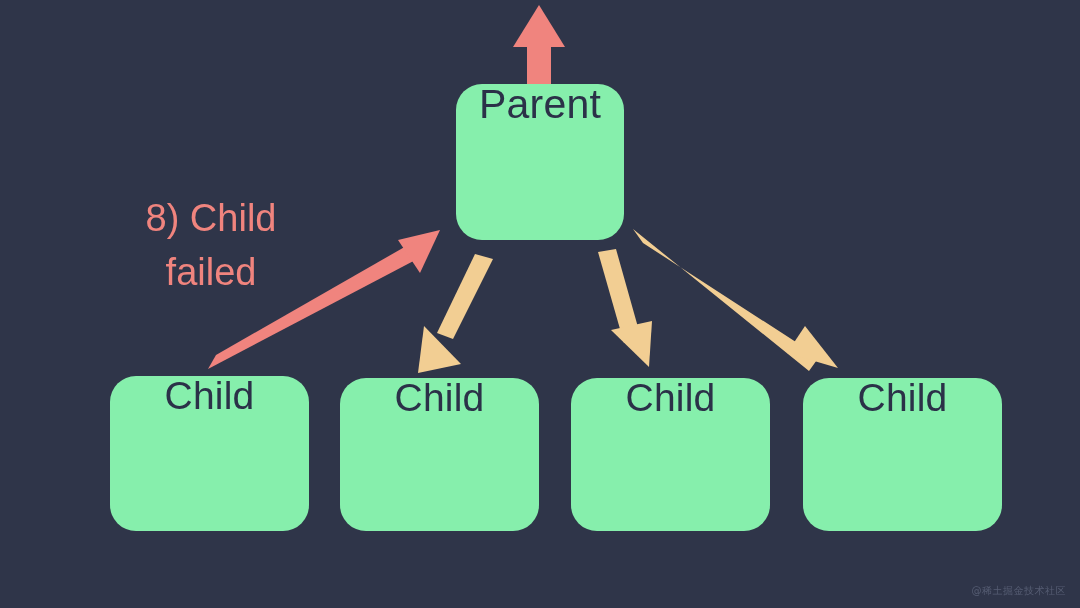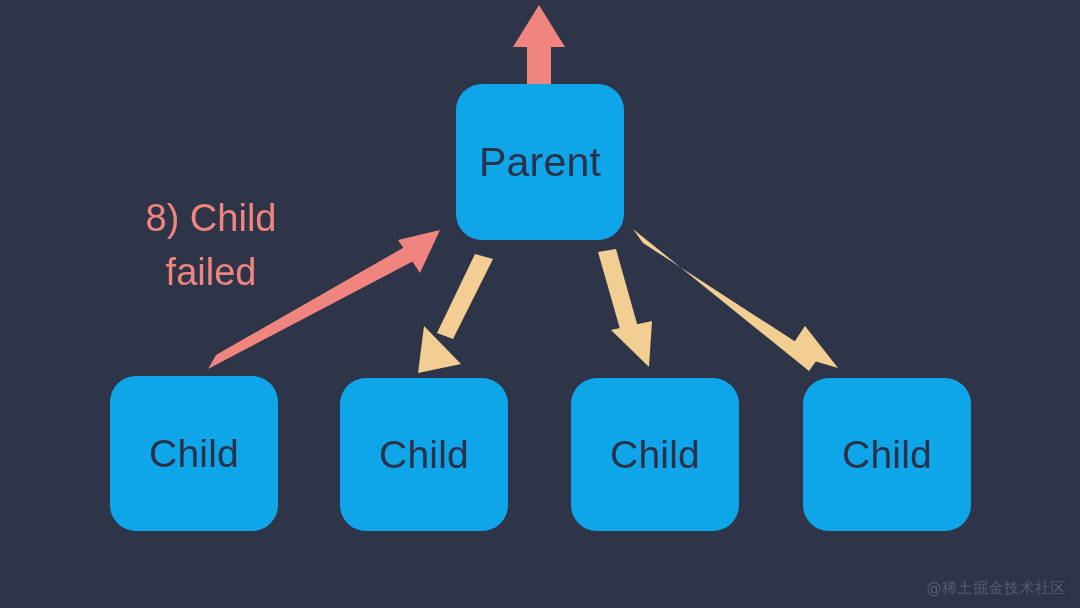--- a/index.html
+++ b/index.html
@@ -22,24 +22,23 @@
   #arrow-layer {
     position: absolute;
     left: 0;
     top: 0;
     width: 1080px;
     height: 608px;
     pointer-events: none;
   }
   .node-box {
     position: absolute;
-    background: #0ea5e9;
+    background: #86efac;
     border-radius: 26px;
     display: flex;
-    align-items: center;
     justify-content: center;
     box-sizing: border-box;
   }
   .node-label {
     color: #2B3148;
     font-family: "Liberation Sans", sans-serif;
     font-weight: 400;
     letter-spacing: 0.2px;
     line-height: 1;
     white-space: nowrap;
@@ -48,21 +47,21 @@
     left: 456px;
     top: 84px;
     width: 168px;
     height: 156px;
   }
   #parent-node .node-label {
     font-size: 41px;
   }
   .child-node {
     top: 376px;
-    width: 168px;
+    width: 199px;
     height: 155px;
   }
   .child-node .node-label {
     font-size: 39px;
   }
   #child-node-1 { left: 110px; }
   #child-node-2 { left: 340px; top: 378px; height: 153px; }
   #child-node-3 { left: 571px; top: 378px; height: 153px; }
   #child-node-4 { left: 803px; top: 378px; height: 153px; }
 
@@ -77,21 +76,21 @@
     font-size: 38px;
     line-height: 1.42;
     white-space: pre-line;
   }
   #watermark {
     position: absolute;
     right: 14px;
     bottom: 10px;
     color: #565D73;
     font-family: "DejaVu Sans", sans-serif;
-    font-size: 15px;
+    font-size: 10px;
     letter-spacing: 0.5px;
   }
 </style>
 </head>
 <body>
 
 <div id="canvas">
 
   <svg id="arrow-layer" viewBox="0 0 1080 608">
 

